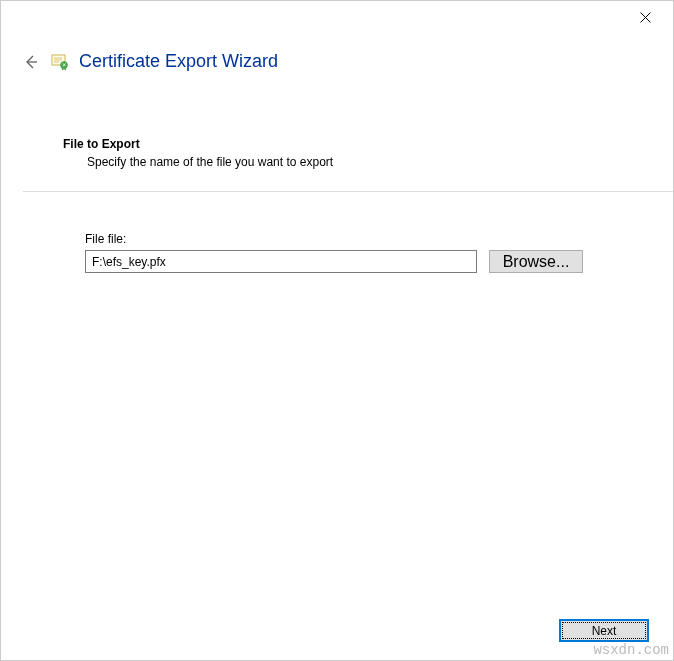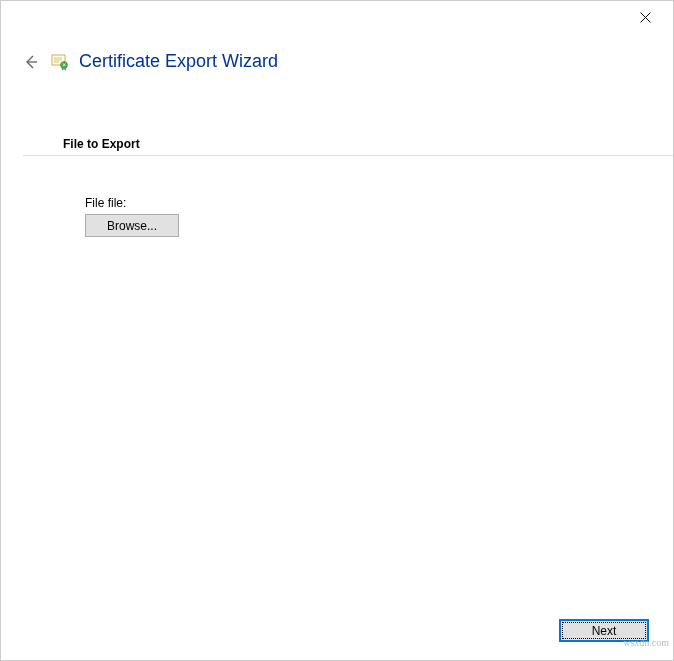--- a/index.html
+++ b/index.html
@@ -105,21 +105,21 @@
       border: 1px solid #7a7a7a;
       padding: 2px 6px;
       font-size: 12px;
       font-family: inherit;
     }
     .browse-btn {
       width: 94px;
       height: 23px;
       border: 1px solid #adadad;
       background: #e1e1e1;
-      font-size: 12px;
+      font-size: 16px;
       font-family: inherit;
       cursor: pointer;
     }
     .footer {
       position: absolute;
       bottom: 18px;
       right: 24px;
       display: flex;
       gap: 10px;
       justify-content: space-between;
@@ -133,25 +133,25 @@
       font-family: inherit;
       cursor: pointer;
     }
     .footer-btn.primary {
       border: 2px solid #0078d7;
       outline: 1px dotted #000;
       outline-offset: -4px;
     }
     .watermark {
       position: absolute;
-      bottom: 12px;
+      bottom: 2px;
       right: 4px;
-      font-size: 10px;
+      font-size: 14px;
       color: #bbb;
-      font-family: Liberation Serif, serif;
+      font-family: Liberation Mono, monospace;
     }
   </style>
 </head>
 <body>
 
 <div class="close-btn">
   <svg width="11" height="11" viewBox="0 0 11 11">
     <line x1="0.5" y1="0.5" x2="10.5" y2="10.5" stroke="currentColor" stroke-width="1"></line>
     <line x1="10.5" y1="0.5" x2="0.5" y2="10.5" stroke="currentColor" stroke-width="1"></line>
   </svg>
@@ -173,24 +173,26 @@
       <circle cx="13" cy="12" r="3.5" fill="#4caf50" stroke="#2e7d32" stroke-width="0.5"></circle>
       <path d="M 12 10.5 L 14.5 13 M 12 13 L 14.5 10.5" stroke="#fff" stroke-width="0.8"></path>
       <path d="M 11.5 14.5 L 11 17 L 13 16 L 15 17 L 14.5 14.5" fill="#4caf50" stroke="#2e7d32" stroke-width="0.4"></path>
     </svg>
   </div>
   <div class="wizard-title">Certificate Export Wizard</div>
 </div>
 
 <div class="content">
   <div class="section-heading">File to Export</div>
+  <div class="section-sub">Specify the name of the file you want to export</div>
   <hr class="divider">
   <div class="field-group">
     <label class="field-label">File file:</label>
     <div class="field-row">
+      <input type="text" class="text-input" value="F:\efs_key.pfx" style="">
       <button class="browse-btn">Browse...</button>
     </div>
   </div>
 </div>
 
 <div class="footer">
   <button class="footer-btn primary">Next</button>
 </div>
 
 <div class="watermark">wsxdn.com</div>

